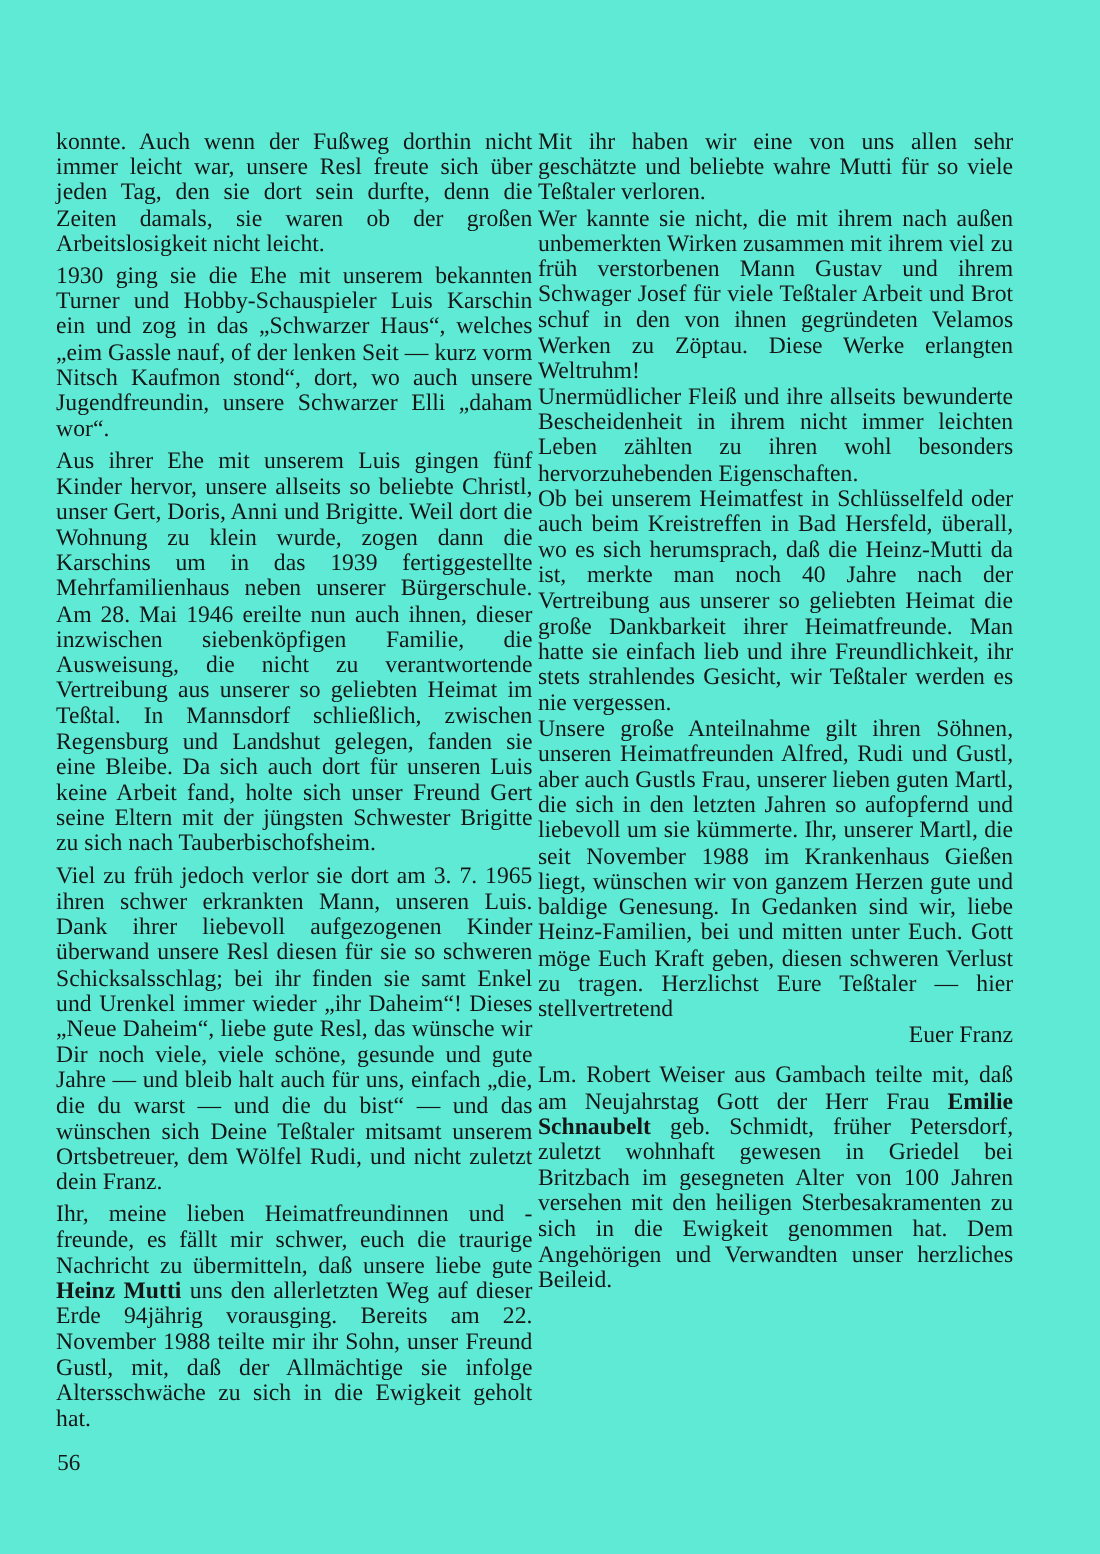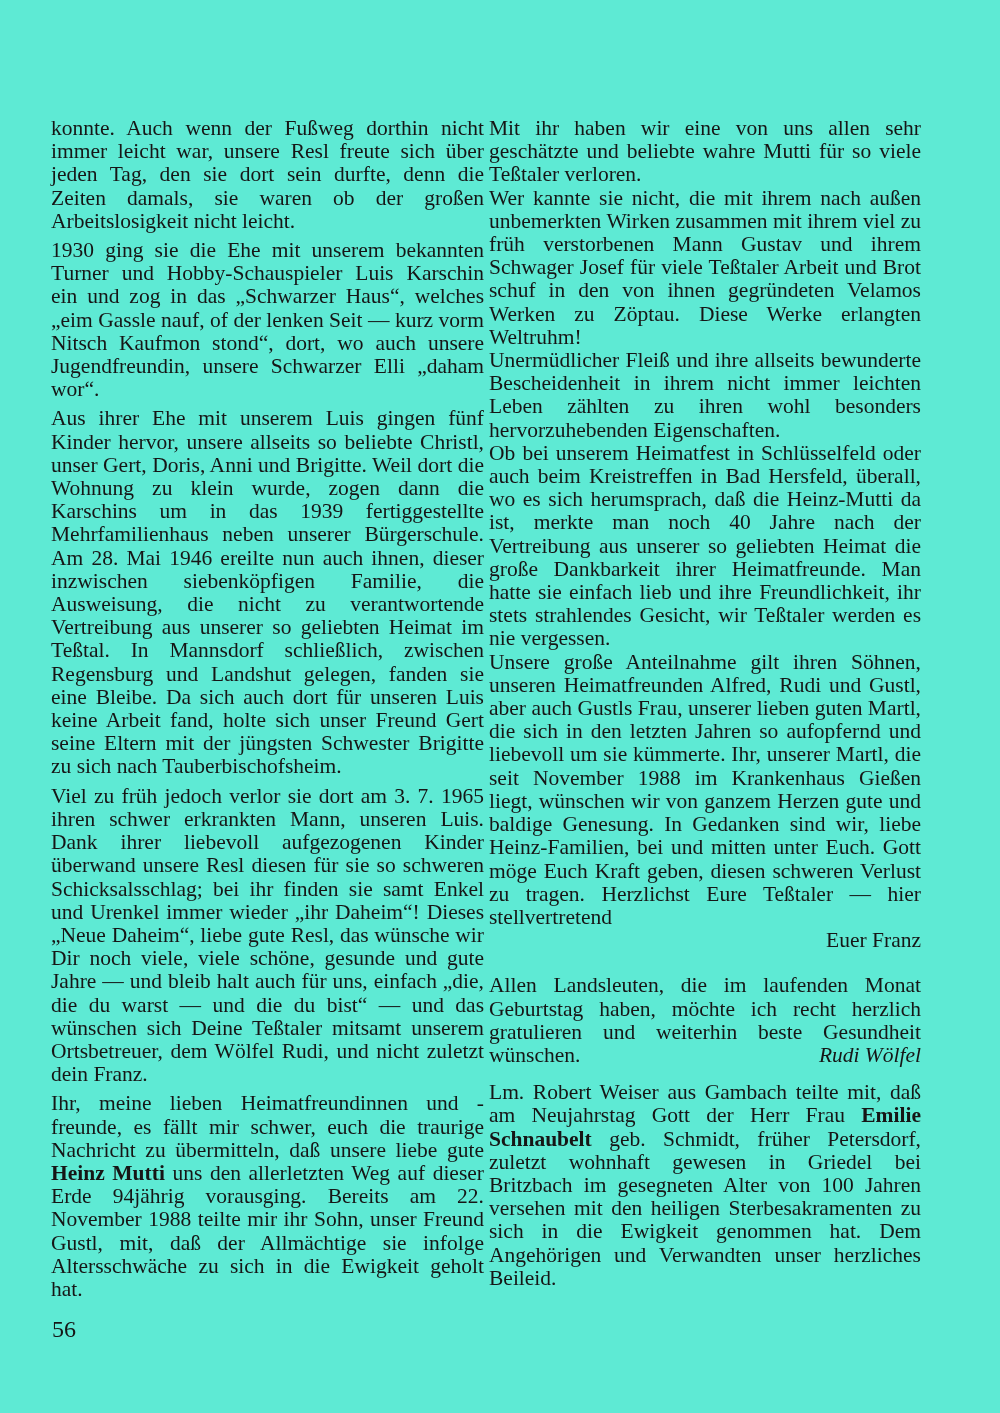--- a/index.html
+++ b/index.html
@@ -57,21 +57,21 @@
   .gap-birthday {
     margin-top: 22px;
   }
   .gap-obituary {
     margin-top: 14px;
   }
   .page-number {
     position: absolute;
     left: 52px;
     top: 1318px;
-    font-size: 24px;
+    font-size: 21px;
     line-height: 23.2px;
   }
 </style>
 </head>
 <body>
 
 <main class="page">
 
   <section class="col col-left">
     <p class="para"><span>konnte. Auch wenn der Fußweg dorthin nicht immer leicht war, unsere Resl freute sich über jeden Tag, den sie dort sein durfte, denn die Zeiten damals, sie waren ob der großen Arbeitslosigkeit nicht leicht.</span></p>
@@ -82,23 +82,19 @@
   </section>
 
   <section class="col col-right">
     <p class="para"><span>Mit ihr haben wir eine von uns allen sehr geschätzte und beliebte wahre Mutti für so viele Teßtaler verloren.</span></p>
     <p class="para"><span>Wer kannte sie nicht, die mit ihrem nach außen unbemerkten Wirken zusammen mit ihrem viel zu früh verstorbenen Mann Gustav und ihrem Schwager Josef für viele Teßtaler Arbeit und Brot schuf in den von ihnen gegründeten Velamos Werken zu Zöptau. Diese Werke erlangten Weltruhm!</span></p>
     <p class="para"><span>Unermüdlicher Fleiß und ihre allseits bewunderte Bescheidenheit in ihrem nicht immer leichten Leben zählten zu ihren wohl besonders hervorzuhebenden Eigenschaften.</span></p>
     <p class="para"><span>Ob bei unserem Heimatfest in Schlüsselfeld oder auch beim Kreistreffen in Bad Hersfeld, überall, wo es sich herumsprach, daß die Heinz-Mutti da ist, merkte man noch 40 Jahre nach der Vertreibung aus unserer so geliebten Heimat die große Dankbarkeit ihrer Heimatfreunde. Man hatte sie einfach lieb und ihre Freundlichkeit, ihr stets strahlendes Gesicht, wir Teßtaler werden es nie vergessen.</span></p>
     <p class="para"><span>Unsere große Anteilnahme gilt ihren Söhnen, unseren Heimatfreunden Alfred, Rudi und Gustl, aber auch Gustls Frau, unserer lieben guten Martl, die sich in den letzten Jahren so aufopfernd und liebevoll um sie kümmerte. Ihr, unserer Martl, die seit November 1988 im Krankenhaus Gießen liegt, wünschen wir von ganzem Herzen gute und baldige Genesung. In Gedanken sind wir, liebe Heinz-Familien, bei und mitten unter Euch. Gott möge Euch Kraft geben, diesen schweren Verlust zu tragen. Herzlichst Eure Teßtaler — hier stellvertretend</span></p>
     <div class="sig-right">Euer Franz</div>
 
-    <p class="para gap-birthday">
-      <span><span>Allen Landsleuten, die im laufenden Monat Geburtstag haben, möchte ich recht herzlich gratulieren und weiterhin beste Gesundheit wünschen.</span></span>
-      <span class="float-sig">Rudi Wölfel</span>
-    </p>
 
     <p class="para gap-obituary"><span>Lm. Robert Weiser aus Gambach teilte mit, daß am Neujahrstag Gott der Herr Frau </span><span class="bold">Emilie Schnaubelt</span><span> geb. Schmidt, früher Petersdorf, zuletzt wohnhaft gewesen in Griedel bei Britzbach im gesegneten Alter von 100 Jahren versehen mit den heiligen Sterbesakramenten zu sich in die Ewigkeit genommen hat. Dem Angehörigen und Verwandten unser herzliches Beileid.</span></p>
   </section>
 
   <div class="page-number">56</div>
 
 </main>
 
 </body></html>

